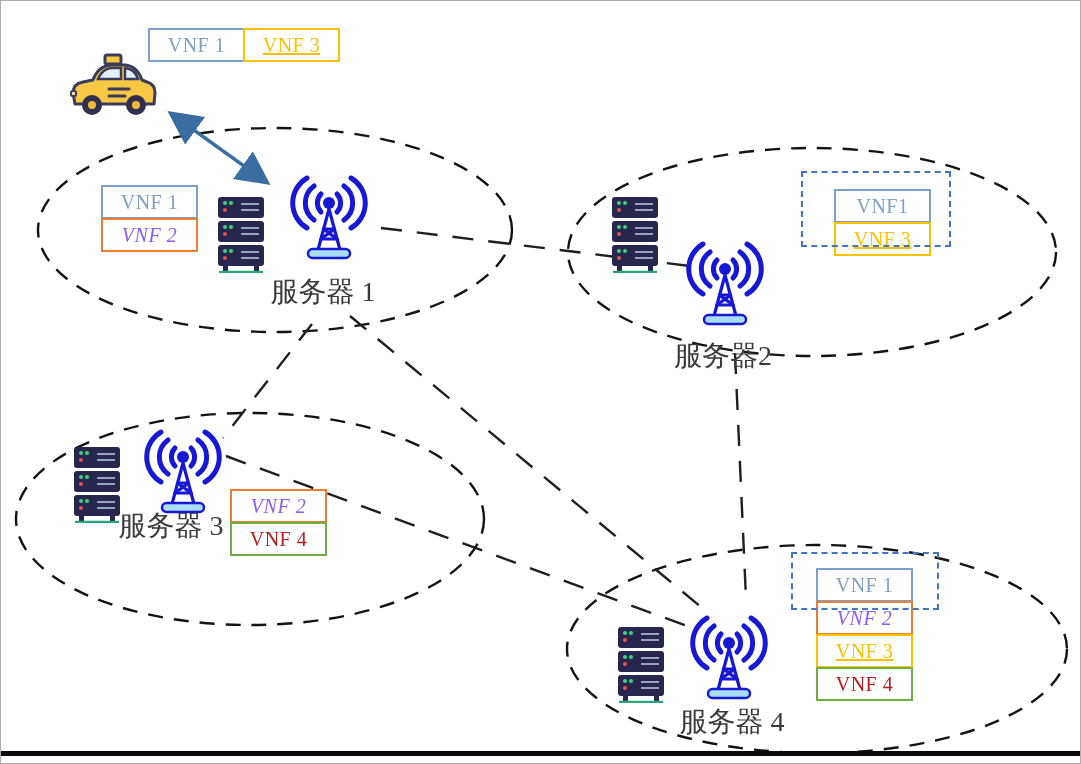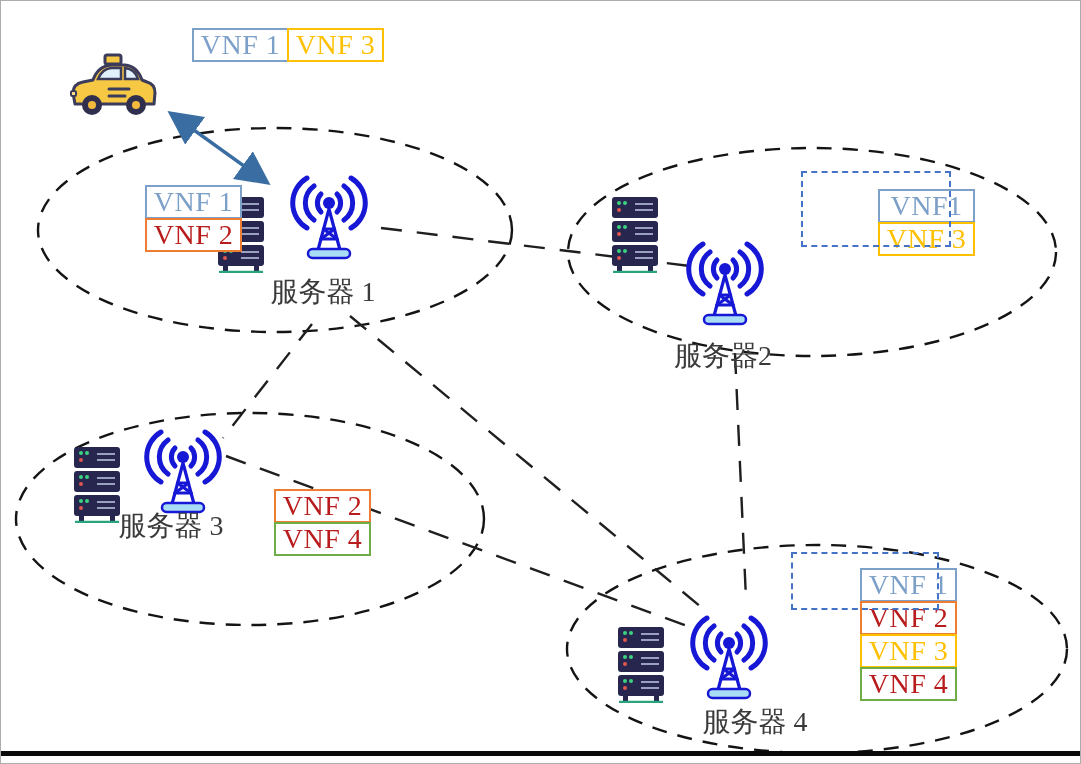--- a/index.html
+++ b/index.html
@@ -7,25 +7,25 @@
     position:relative;width:1081px;height:764px;background:#ffffff;
     border:1px solid #adadad;box-sizing:border-box;overflow:hidden;
     font-family:"Liberation Serif", serif;
   }
   .overlay{position:absolute;left:0;top:0;pointer-events:none;}
   .icon{position:absolute;}
   .vnf-box{
     position:absolute;width:97px;height:34px;background:#ffffff;
     border:2.5px solid;box-sizing:border-box;
     display:flex;align-items:center;justify-content:center;
-    font-size:28px;line-height:1;letter-spacing:.5px;margin-left:44px;
+    font-size:20px;line-height:1;letter-spacing:.5px;
   }
   .vnf-blue  {color:#7da0c8;border-color:#7da0c8;}
-  .vnf-orange{color:#b91c1c;border-color:#ed7d31;}
-  .vnf-yellow{color:#ffc000;border-color:#ffc000;}
+  .vnf-orange{color:#8b5cf6;border-color:#ed7d31;font-style:italic;}
+  .vnf-yellow{color:#ffc000;border-color:#ffc000;text-decoration:underline;}
   .vnf-green {color:#b91c1c;border-color:#70ad47;}
   .highlight-rect{
     position:absolute;border:2.5px dashed #4472c4;box-sizing:border-box;
     background:transparent;z-index:5;pointer-events:none;
   }
   .server-label{
     position:absolute;width:160px;text-align:center;color:#3a3a3a;
     font-size:28px;white-space:nowrap;
   }
   .bottom-bar{position:absolute;left:0;top:750px;width:100%;height:5px;background:#0a0a0a;}
@@ -282,21 +282,21 @@
       </g>
       <circle cx="48" cy="34" r="6" fill="#1717d6"></circle>
       <g stroke="#1717d6" stroke-width="3.2" fill="none" stroke-linecap="round">
         <path d="M48 40 L37 81 M48 40 L59 81"></path>
           <path d="M42.5 60 H53.5 M40 70 H56"></path>
           <path d="M42.5 60 L56 70 M53.5 60 L40 70"></path>
       </g>
       <rect x="27" y="80" width="42" height="9" rx="4.5" fill="#a8ddf5" stroke="#1717d6" stroke-width="2.5"></rect>
     </svg>
   </div>
-  <div class="server-label" style="left:674px;top:702px">服务器 4</div>
+  <div class="server-label" style="left:651px;top:702px">服务器 4</div>
   <div class="vnf-box vnf-blue" style="left:815px;top:567px">VNF 1</div>
   <div class="vnf-box vnf-orange" style="left:815px;top:600px">VNF 2</div>
   <div class="vnf-box vnf-yellow" style="left:815px;top:633px">VNF 3</div>
   <div class="vnf-box vnf-green" style="left:815px;top:666px">VNF 4</div>
   <div class="highlight-rect" style="left:790px;top:551px;width:148px;height:58px"></div>
 
   <div class="bottom-bar"></div>
 </div>
 
 </body></html>

